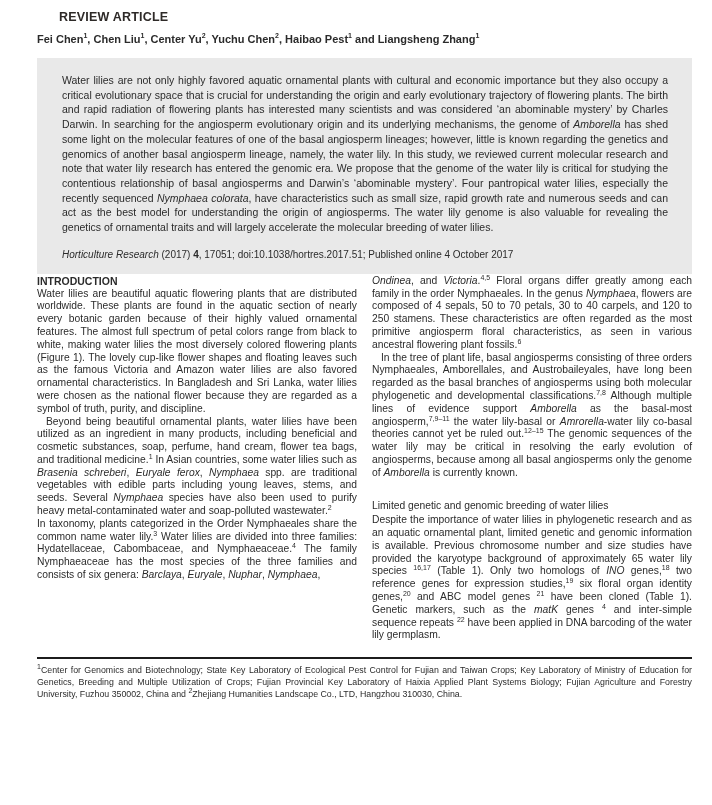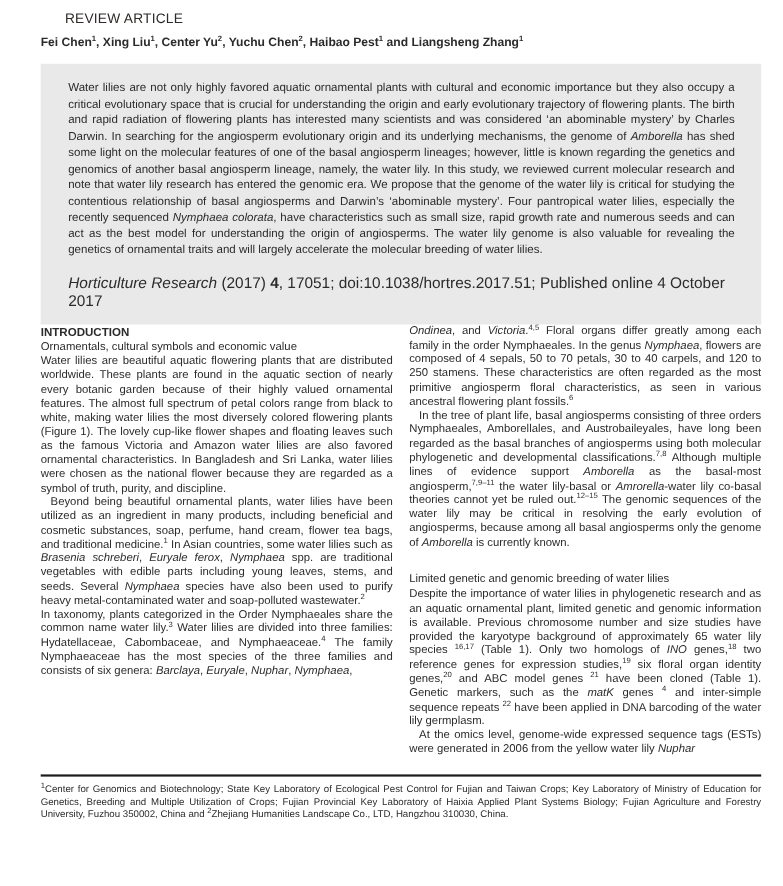--- a/index.html
+++ b/index.html
@@ -6,31 +6,31 @@
   html, body { margin: 0; padding: 0; }
   body {
     width: 712px; height: 805px;
     background: var(--page-bg, #ffffff);
     color: var(--text, #2b2b2b);
     font-family: "Liberation Sans", sans-serif;
     overflow: hidden;
   }
   .content { width: 712px; padding: 10px 20px 0 37px; }
 
-  .kicker { font-size: 12.5px; font-weight: normal; color: var(--kicker, #2e2a28); letter-spacing: 0.2px; padding-left: 22px; }
+  .kicker { font-size: 12.5px; font-weight: bold; color: var(--kicker, #2e2a28); letter-spacing: 0.2px; padding-left: 22px; }
   .title {
     font-family: "Liberation Serif", serif;
     font-weight: 400; font-size: 27px; line-height: 1.32;
     margin: 6px 0 0 0;
   }
   .authors { font-size: 11px; font-weight: bold; margin-top: 9px; }
 
   .abstract { background: var(--box-bg, #e9e9e9); margin-top: 13px; padding: 15px 24px 14px 25px; }
   .abs-text { margin: 0; font-size: 10.5px; line-height: 14.7px; text-align: justify; }
-  .abs-cite { margin: 14px 0 0 0; font-size: 14px; }
+  .abs-cite { margin: 14px 0 0 0; font-size: 10px; }
 
   .columns { display: flex; gap: 15px; margin-top: 1px; }
   .col { flex: 1; min-width: 0; font-size: 10.3px; line-height: 12.8px; text-align: justify; }
   .col .h1 { font-weight: bold; font-size: 10.5px; }
   .col .h2 { margin: 21px 0 1px 0; }
   .col .h1 + .h2 { margin-top: 1px; }
   .col p { margin: 0; }
   .col p.indent { text-indent: 9px; }
 
   sup { font-size: 7px; line-height: 0; vertical-align: super; }
@@ -40,41 +40,39 @@
   .footnote { margin-top: 15px; border-top: 2px solid var(--rule, #1c1c1c); padding-top: 6px; }
   .fn-aff { margin: 0; font-size: 8.8px; line-height: 11.8px; text-align: justify; }
 </style>
 </head>
 <body>
 
 <div class="page">
   <div class="content">
 
     <div class="kicker">REVIEW ARTICLE</div>
-    <div class="authors"><span>Fei Chen</span><sup>1</sup><span>, Xing Liu</span><sup>1</sup><span>, Center Yu</span><sup>2</sup><span>, Yuchu Chen</span><sup>2</sup><span>, Haibao Pest</span><sup>1</sup><span> and Liangsheng Zhang</span><sup>1</sup></div>
+    <div class="authors"><span>Fei Chen</span><sup>1</sup><span>, Chen Liu</span><sup>1</sup><span>, Center Yu</span><sup>2</sup><span>, Yuchu Chen</span><sup>2</sup><span>, Haibao Pest</span><sup>1</sup><span> and Liangsheng Zhang</span><sup>1</sup></div>
 
     <section class="abstract">
       <p class="abs-text"><span>Water lilies are not only highly favored aquatic ornamental plants with cultural and economic importance but they also occupy a critical evolutionary space that is crucial for understanding the origin and early evolutionary trajectory of flowering plants. The birth and rapid radiation of flowering plants has interested many scientists and was considered ‘an abominable mystery’ by Charles Darwin. In searching for the angiosperm evolutionary origin and its underlying mechanisms, the genome of </span><i>Amborella</i><span> has shed some light on the molecular features of one of the basal angiosperm lineages; however, little is known regarding the genetics and genomics of another basal angiosperm lineage, namely, the water lily. In this study, we reviewed current molecular research and note that water lily research has entered the genomic era. We propose that the genome of the water lily is critical for studying the contentious relationship of basal angiosperms and Darwin’s ‘abominable mystery’. Four pantropical water lilies, especially the recently sequenced </span><i>Nymphaea colorata</i><span>, have characteristics such as small size, rapid growth rate and numerous seeds and can act as the best model for understanding the origin of angiosperms. The water lily genome is also valuable for revealing the genetics of ornamental traits and will largely accelerate the molecular breeding of water lilies.</span></p>
       <p class="abs-cite"><i>Horticulture Research</i><span> (2017) </span><b>4</b><span>, 17051; doi:10.1038/hortres.2017.51; Published online 4 October 2017</span></p>
     </section>
 
     <div class="columns">
       <div class="col">
           <div class="h1">INTRODUCTION</div>
-          <div class="h2">Ornamentals, cultural symbols and economic value</div>
           <p><span>Water lilies are beautiful aquatic flowering plants that are distributed worldwide. These plants are found in the aquatic section of nearly every botanic garden because of their highly valued ornamental features. The almost full spectrum of petal colors range from black to white, making water lilies the most diversely colored flowering plants (Figure 1). The lovely cup-like flower shapes and floating leaves such as the famous Victoria and Amazon water lilies are also favored ornamental characteristics. In Bangladesh and Sri Lanka, water lilies were chosen as the national flower because they are regarded as a symbol of truth, purity, and discipline.</span></p>
           <p class="indent"><span>Beyond being beautiful ornamental plants, water lilies have been utilized as an ingredient in many products, including beneficial and cosmetic substances, soap, perfume, hand cream, flower tea bags, and traditional medicine.</span><sup>1</sup><span> In Asian countries, some water lilies such as </span><i>Brasenia schreberi</i><span>, </span><i>Euryale ferox</i><span>, </span><i>Nymphaea</i><span> spp. are traditional vegetables with edible parts including young leaves, stems, and seeds. Several </span><i>Nymphaea</i><span> species have also been used to purify heavy metal-contaminated water and soap-polluted wastewater.</span><sup>2</sup></p>
           <p><span>In taxonomy, plants categorized in the Order Nymphaeales share the common name water lily.</span><sup>3</sup><span> Water lilies are divided into three families: Hydatellaceae, Cabombaceae, and Nymphaeaceae.</span><sup>4</sup><span> The family Nymphaeaceae has the most species of the three families and consists of six genera: </span><i>Barclaya</i><span>, </span><i>Euryale</i><span>, </span><i>Nuphar</i><span>, </span><i>Nymphaea</i><span>,</span></p>
         </div>
       <div class="col">
           <p><i>Ondinea</i><span>, and </span><i>Victoria</i><span>.</span><sup>4,5</sup><span> Floral organs differ greatly among each family in the order Nymphaeales. In the genus </span><i>Nymphaea</i><span>, flowers are composed of 4 sepals, 50 to 70 petals, 30 to 40 carpels, and 120 to 250 stamens. These characteristics are often regarded as the most primitive angiosperm floral characteristics, as seen in various ancestral flowering plant fossils.</span><sup>6</sup></p>
           <p class="indent"><span>In the tree of plant life, basal angiosperms consisting of three orders Nymphaeales, Amborellales, and Austrobaileyales, have long been regarded as the basal branches of angiosperms using both molecular phylogenetic and developmental classifications.</span><sup>7,8</sup><span> Although multiple lines of evidence support </span><i>Amborella</i><span> as the basal-most angiosperm,</span><sup>7,9–11</sup><span> the water lily-basal or </span><i>Amrorella</i><span>-water lily co-basal theories cannot yet be ruled out.</span><sup>12–15</sup><span> The genomic sequences of the water lily may be critical in resolving the early evolution of angiosperms, because among all basal angiosperms only the genome of </span><i>Amborella</i><span> is currently known.</span></p>
           <div class="h2">Limited genetic and genomic breeding of water lilies</div>
           <p><span>Despite the importance of water lilies in phylogenetic research and as an aquatic ornamental plant, limited genetic and genomic information is available. Previous chromosome number and size studies have provided the karyotype background of approximately 65 water lily species </span><sup>16,17</sup><span> (Table 1). Only two homologs of </span><i>INO</i><span> genes,</span><sup>18</sup><span> two reference genes for expression studies,</span><sup>19</sup><span> six floral organ identity genes,</span><sup>20</sup><span> and ABC model genes </span><sup>21</sup><span> have been cloned (Table 1). Genetic markers, such as the </span><i>matK</i><span> genes </span><sup>4</sup><span> and inter-simple sequence repeats </span><sup>22</sup><span> have been applied in DNA barcoding of the water lily germplasm.</span></p>
-          <p class="indent"><span>At the omics level, genome-wide expressed sequence tags (ESTs) were generated in 2006 from the yellow water lily </span><i>Nuphar</i></p>
         </div>
     </div>
 
     <footer class="footnote">
       <p class="fn-aff"><sup>1</sup><span>Center for Genomics and Biotechnology; State Key Laboratory of Ecological Pest Control for Fujian and Taiwan Crops; Key Laboratory of Ministry of Education for Genetics, Breeding and Multiple Utilization of Crops; Fujian Provincial Key Laboratory of Haixia Applied Plant Systems Biology; Fujian Agriculture and Forestry University, Fuzhou 350002, China and </span><sup>2</sup><span>Zhejiang Humanities Landscape Co., LTD, Hangzhou 310030, China.</span></p>
 
     </footer>
 
   </div>
 </div>

